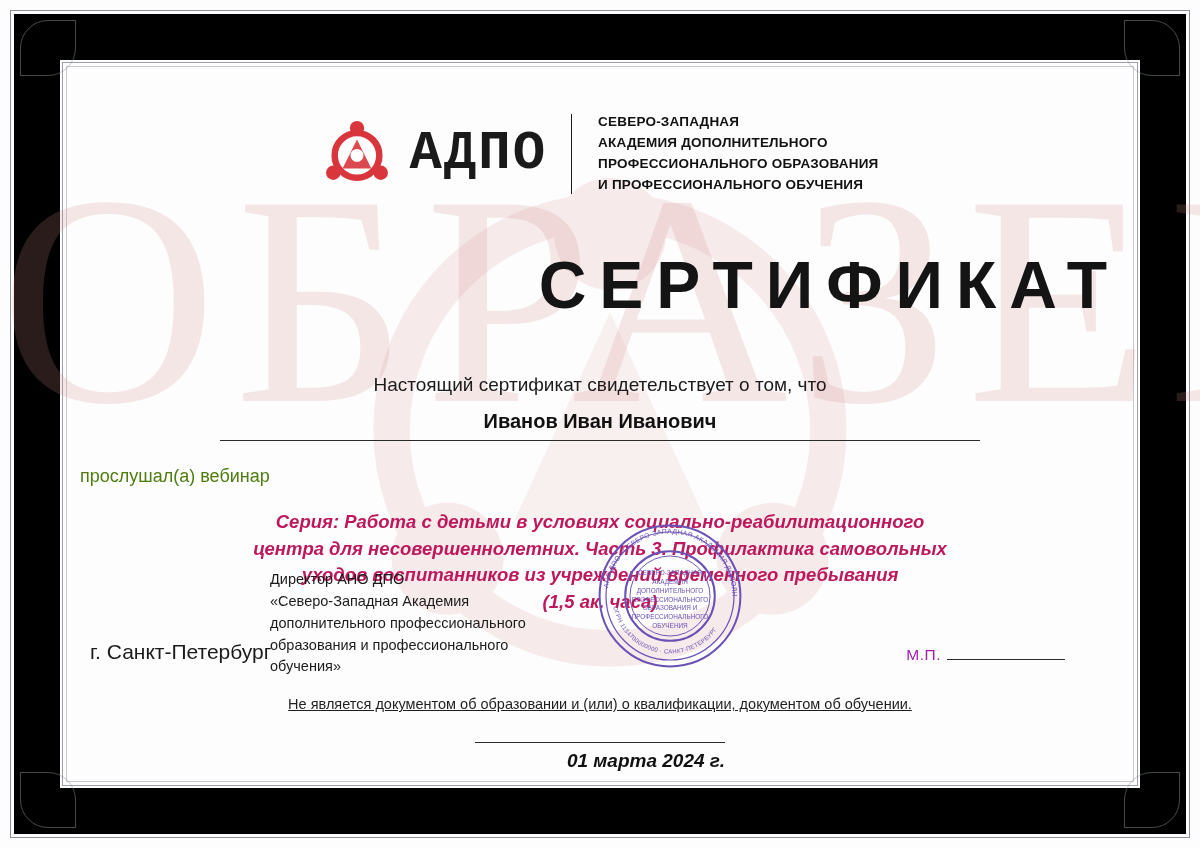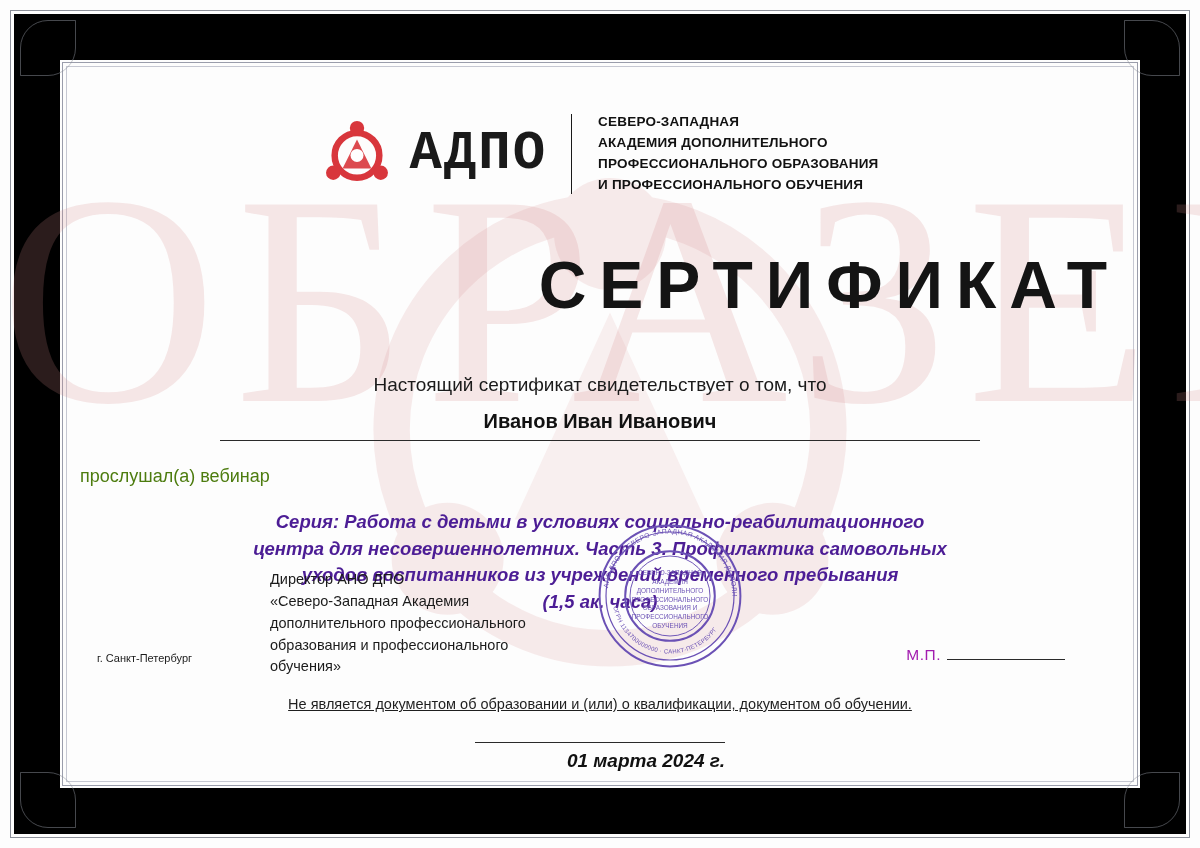--- a/index.html
+++ b/index.html
@@ -177,34 +177,34 @@
   }
 
   .course {
     margin: 22px auto 16px;
     width: 730px;
     text-align: center;
     font-size: 18.5px;
     font-weight: bold;
     font-style: italic;
     line-height: 1.45;
-    color: #4c1d95;
+    color: #be185d;
   }
 
   .footer-block {
     position: absolute;
     left: 0; bottom: 86px;
     width: 1040px;
     height: 120px;
   }
   .city {
     position: absolute;
-    left: 17px;
+    left: 10px;
     bottom: 22px;
-    font-size: 11px;
+    font-size: 21px;
     color: #1b1b1b;
   }
   .director {
     position: absolute;
     left: 190px;
     bottom: 8px;
     font-size: 14.5px;
     line-height: 1.5;
     color: #1b1b1b;
   }

